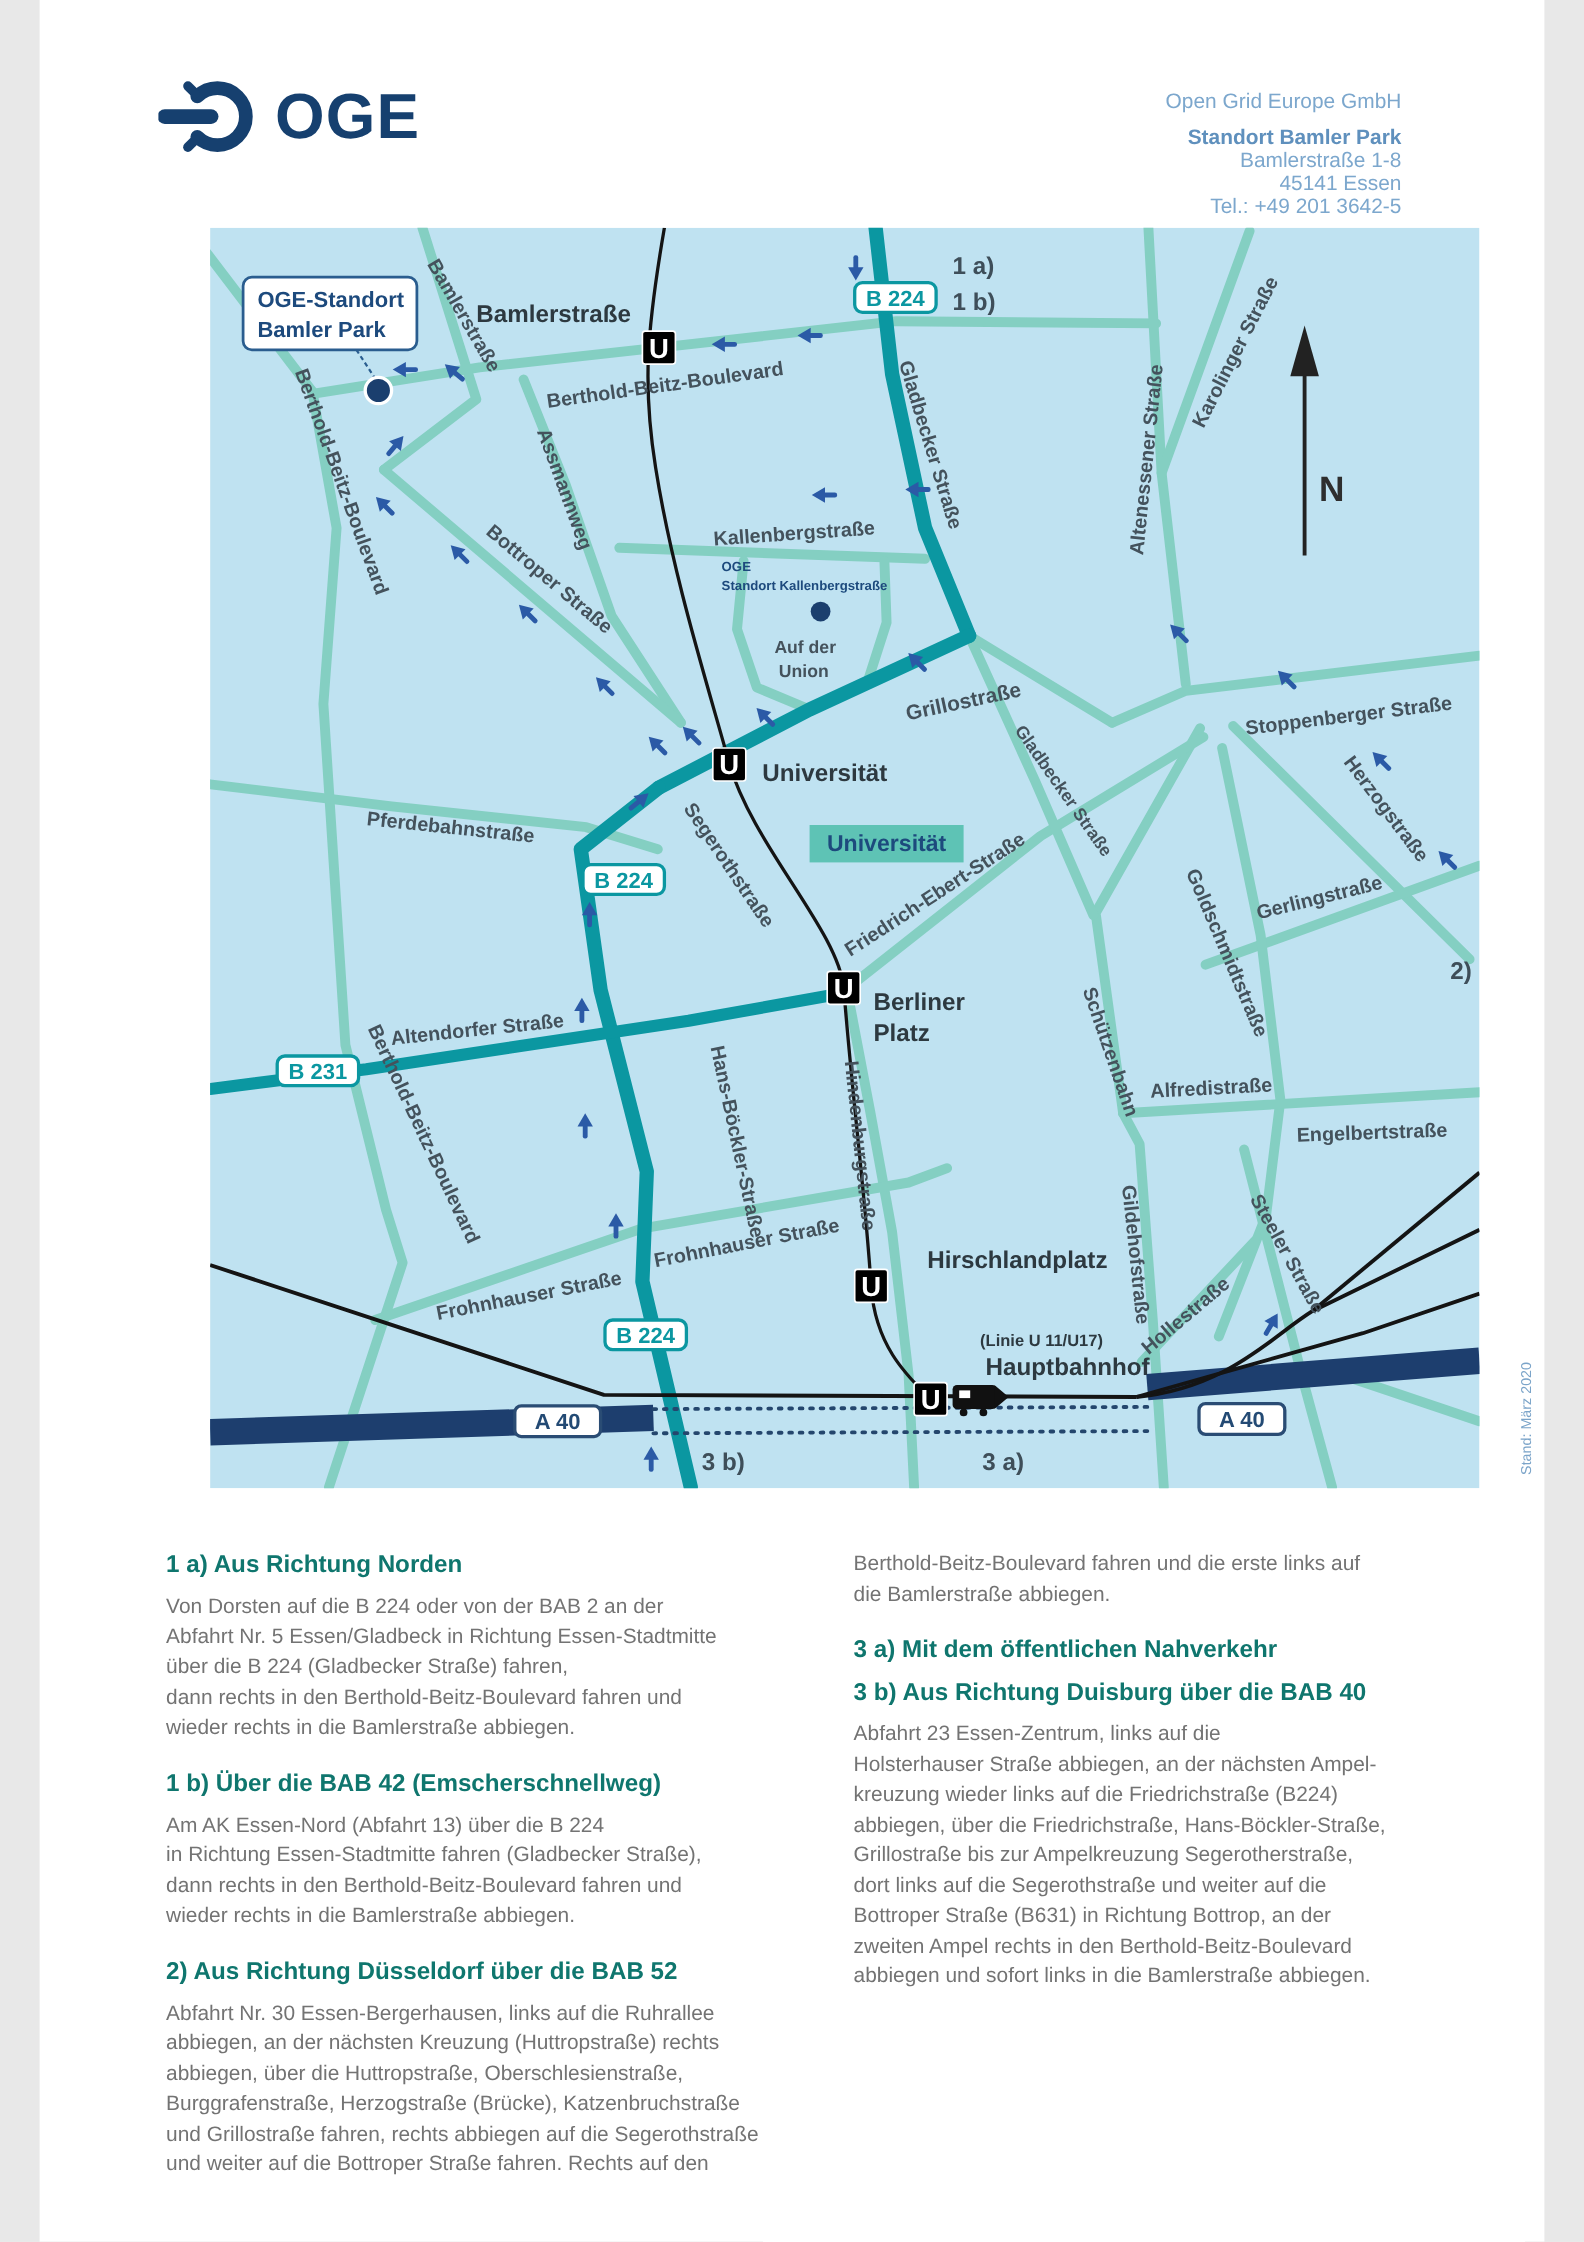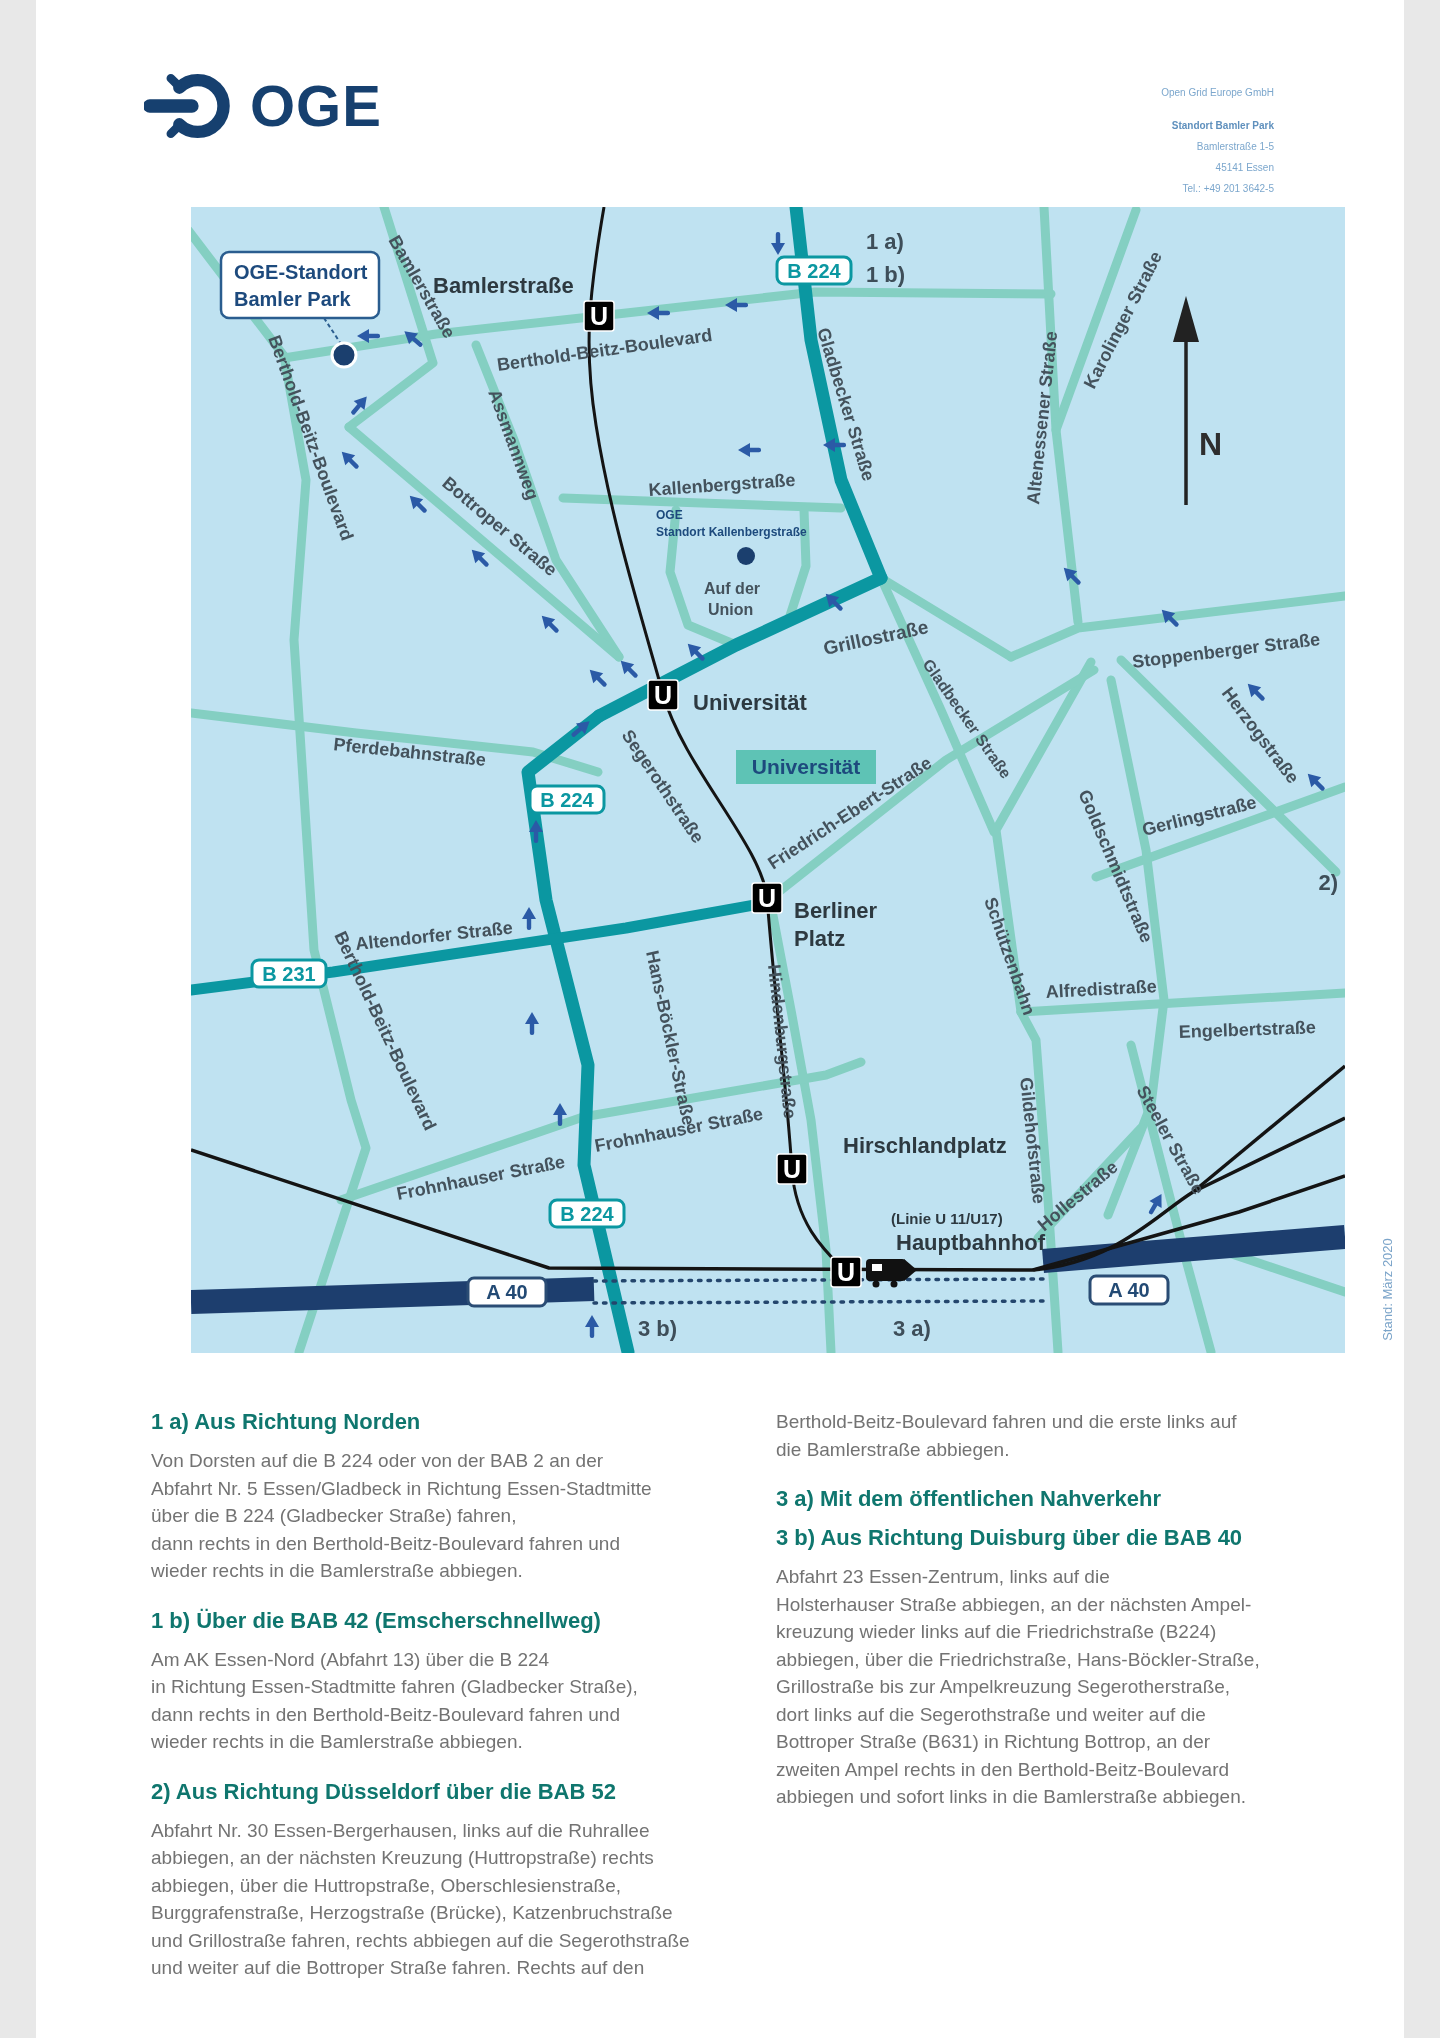--- a/index.html
+++ b/index.html
@@ -5,21 +5,21 @@
   html,body{margin:0;padding:0;background:#e8e8e8;}
   *{box-sizing:border-box;}
   .page{
     position:relative;width:1368px;height:2038px;background:#ffffff;
     font-family:"Liberation Sans",sans-serif;overflow:hidden;margin:0 auto;
   }
   
   .logo{position:absolute;left:108px;top:60px;display:flex;align-items:center;gap:14px;}
   .logo-word{font-size:58px;font-weight:800;color:#16406f;letter-spacing:1px;line-height:1;}
   .address{position:absolute;top:82px;right:130px;text-align:right;
-    font-size:10px;line-height:21px;color:#7ca7cd;}
+    font-size:19px;line-height:21px;color:#7ca7cd;}
   .address .bold{font-weight:700;color:#5f90bd;margin-top:12px;}
   
   .map{position:absolute;left:155px;top:207px;width:1154px;height:1146px;}
   .stand-note{position:absolute;left:1296px;top:1282px;width:110px;text-align:center;
     transform:rotate(-90deg);font-size:13px;color:#7ba4c9;white-space:nowrap;}
   
   text{font-family:"Liberation Sans",sans-serif;}
   .street{fill:#44525c;font-size:18px;font-weight:600;}
   .street-sm{fill:#44525c;font-size:16px;font-weight:600;}
   .place{fill:#2d3940;font-size:22px;font-weight:700;}
@@ -49,21 +49,21 @@
         <line x1="35" y1="26" x2="28" y2="19" stroke-width="9"></line>
         <line x1="35" y1="70" x2="28" y2="77" stroke-width="9"></line>
       </g>
     </svg>
     <div class="logo-word">OGE</div>
   </div>
 
   <div class="address">
     <span style="display:block">Open Grid Europe GmbH</span>
     <span style="display:block" class="bold">Standort Bamler Park</span>
-    <span style="display:block">Bamlerstraße 1-5</span>
+    <span style="display:block">Bamlerstraße 1-8</span>
     <span style="display:block">45141 Essen</span>
     <span style="display:block">Tel.: +49 201 3642-5</span>
   </div>
 
   <svg class="map" viewBox="155 207 1154 1146">
     <defs>
       <g id="arrow" fill="#2b5aa6">
         <rect x="0" y="-2.2" width="13" height="4.4" rx="2"></rect>
         <path d="M11,-7 L23,0 L11,7 Z"></path>
       </g>

